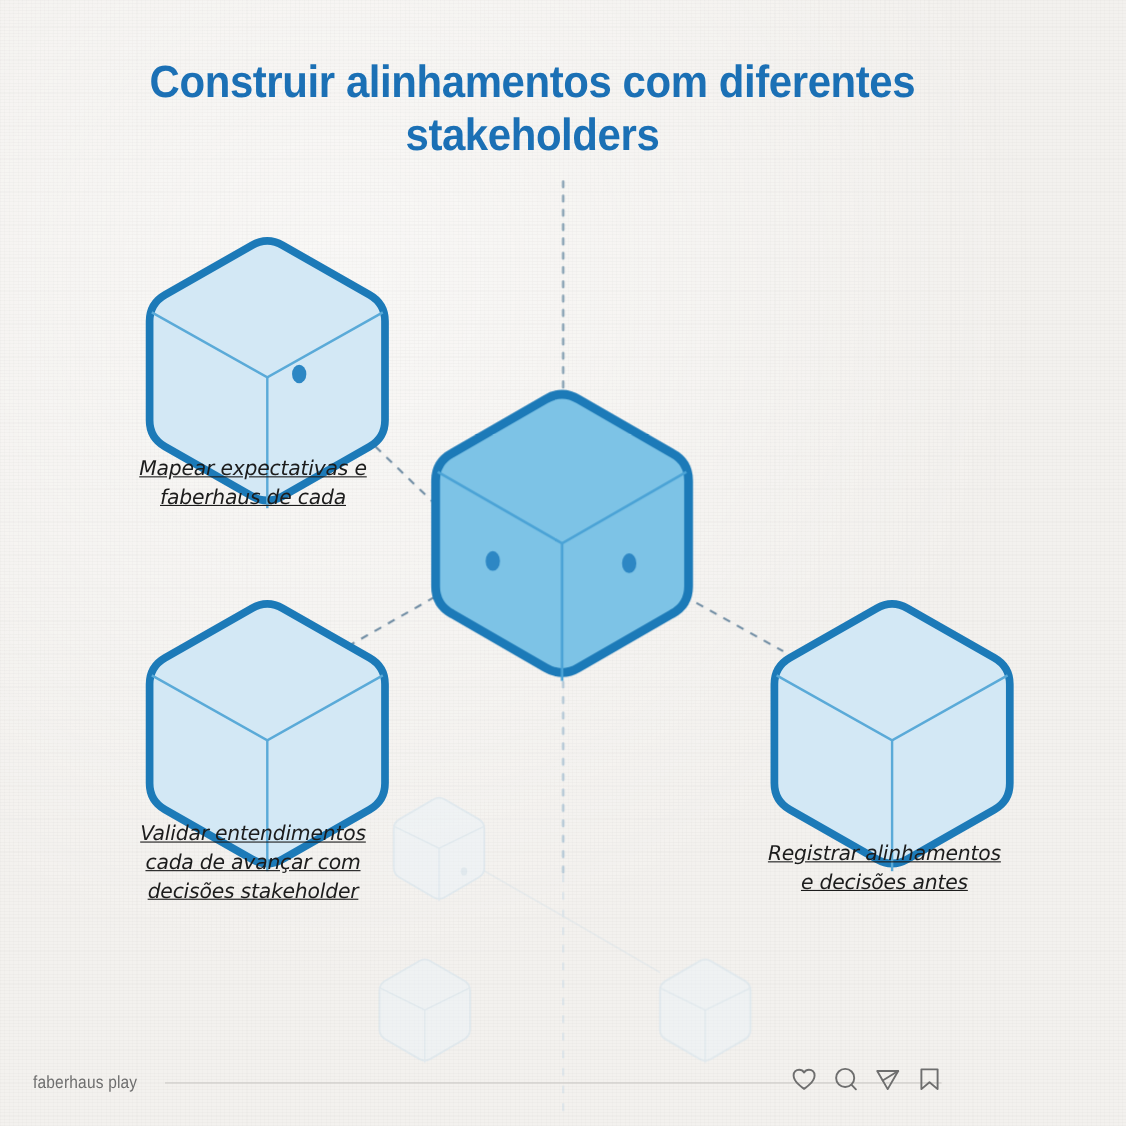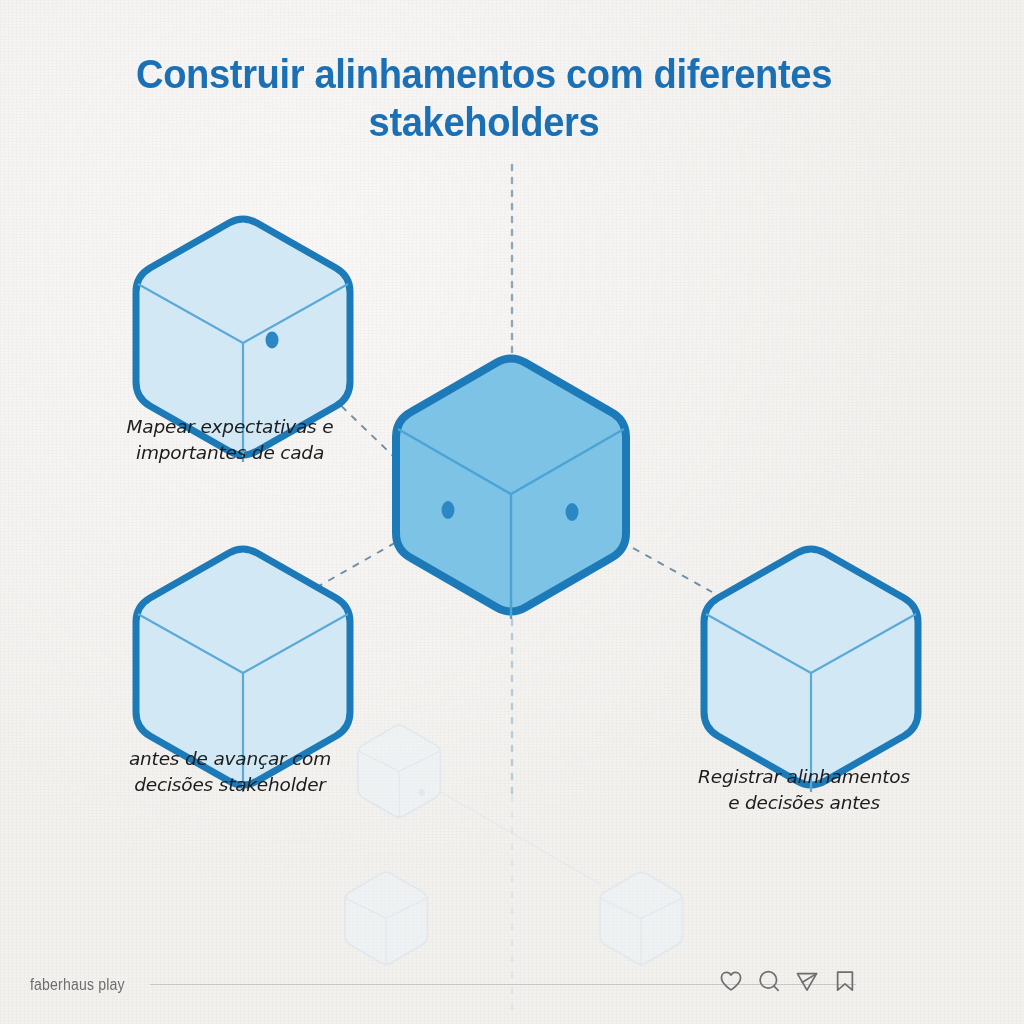--- a/index.html
+++ b/index.html
@@ -63,21 +63,21 @@
     position: absolute;
     z-index: 5;
     color: #1c1c1c;
     font-family: "DejaVu Sans", "Liberation Sans", sans-serif;
     font-style: italic;
     font-size: 18.5px;
     line-height: 26px;
     text-align: center;
     letter-spacing: -0.2px;
   }
-  .caption .cap-line { display: block; white-space: nowrap; }
+  .caption .cap-line { display: block; white-space: nowrap; text-decoration: underline; }
 
   #caption-top-left  { left: 95px;  top: 414px; width: 270px; }
   #caption-bottom-left { left: 92px; top: 746px; width: 276px; }
   #caption-right     { left: 668px; top: 724px; width: 272px; margin-top: 40px; }
 
   
   #footer {
     position: absolute;
     left: 0;
     bottom: 0;
@@ -194,25 +194,26 @@
   </g>
 </svg>
 
 <div id="title-block">
   <span class="title-line">Construir alinhamentos com diferentes</span>
   <span class="title-line">stakeholders</span>
 </div>
 
 <div class="caption" id="caption-top-left">
   <span class="cap-line">Mapear expectativas e</span>
-  <span class="cap-line">importantes de cada</span>
+  <span class="cap-line">faberhaus de cada</span>
 </div>
 
 <div class="caption" id="caption-bottom-left">
-  <span class="cap-line">antes de avançar com</span>
+  <span class="cap-line">Validar entendimentos</span>
+  <span class="cap-line">cada de avançar com</span>
   <span class="cap-line">decisões stakeholder</span>
 </div>
 
 <div class="caption" id="caption-right">
   <span class="cap-line">Registrar alinhamentos</span>
   <span class="cap-line">e decisões antes</span>
 </div>
 
 <div id="footer">
   <div id="brand-label">faberhaus play</div>

